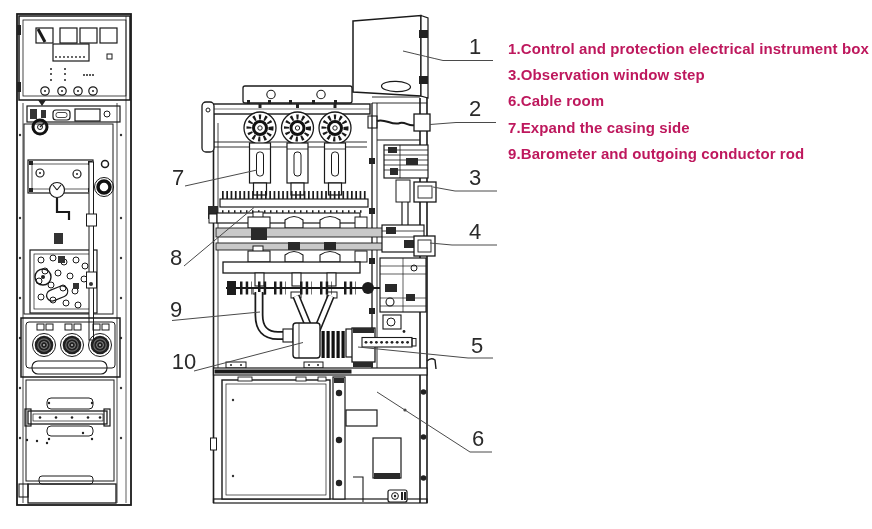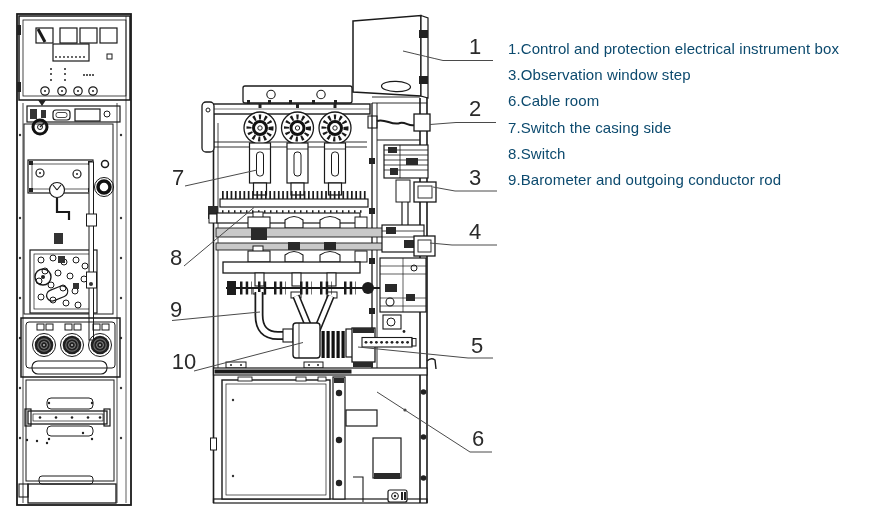--- a/index.html
+++ b/index.html
@@ -1,20 +1,20 @@
 <!DOCTYPE html>
 <html><head>
 <meta charset="utf-8">
 <style>
   html,body{margin:0;padding:0;background:#fff;}
   #stage{position:relative;width:872px;height:529px;background:#ffffff;overflow:hidden;
          font-family:"Liberation Sans",sans-serif;}
   #drawing{position:absolute;left:0;top:0;}
-  #legend{position:absolute;left:508px;top:36px;color:#0c4a6e;font-size:15px;
-          line-height:26.2px;white-space:nowrap;}
+  #legend{position:absolute;left:508px;top:36px;color:#be185d;font-size:15px;
+          line-height:26.2px;white-space:nowrap;font-weight:bold;}
   .legend-item span{letter-spacing:0.1px;}
   svg text.callout{font-family:"Liberation Sans",sans-serif;font-size:22px;fill:#2a2a2a;}
 </style>
 </head>
 <body>
 
 <div id="stage">
 
 <svg id="drawing" width="872" height="529" viewBox="0 0 872 529">
 
@@ -495,18 +495,17 @@
     <text class="callout" x="176" y="264.5">8</text>
     <text class="callout" x="176" y="317">9</text>
     <text class="callout" x="184" y="369">10</text>
   </g>
 </svg>
 
 <div id="legend">
   <div class="legend-item"><span>1.</span><span>Control and protection electrical instrument box</span></div>
   <div class="legend-item"><span>3.</span><span>Observation window step</span></div>
   <div class="legend-item"><span>6.</span><span>Cable room</span></div>
-  <div class="legend-item"><span>7.</span><span>Switch the casing side</span></div>
-  <div class="legend-item"><span>8.</span><span>Switch</span></div>
+  <div class="legend-item"><span>7.</span><span>Expand the casing side</span></div>
   <div class="legend-item"><span>9.</span><span>Barometer and outgoing conductor rod</span></div>
 </div>
 
 </div>
 
 </body></html>

